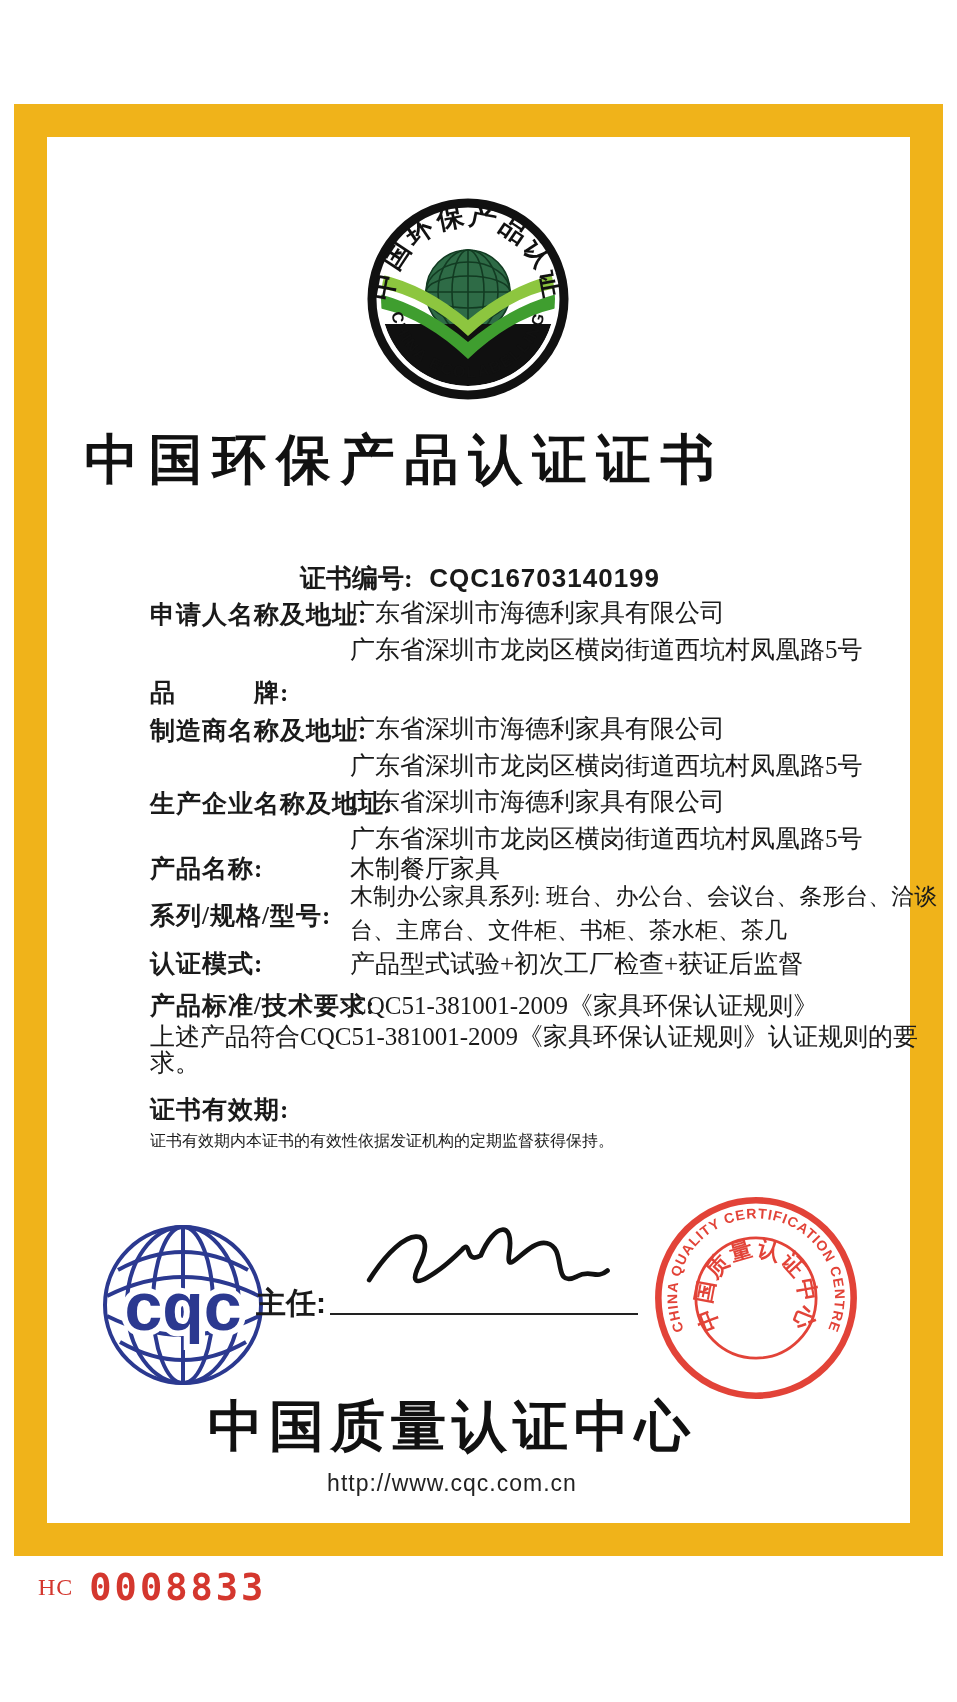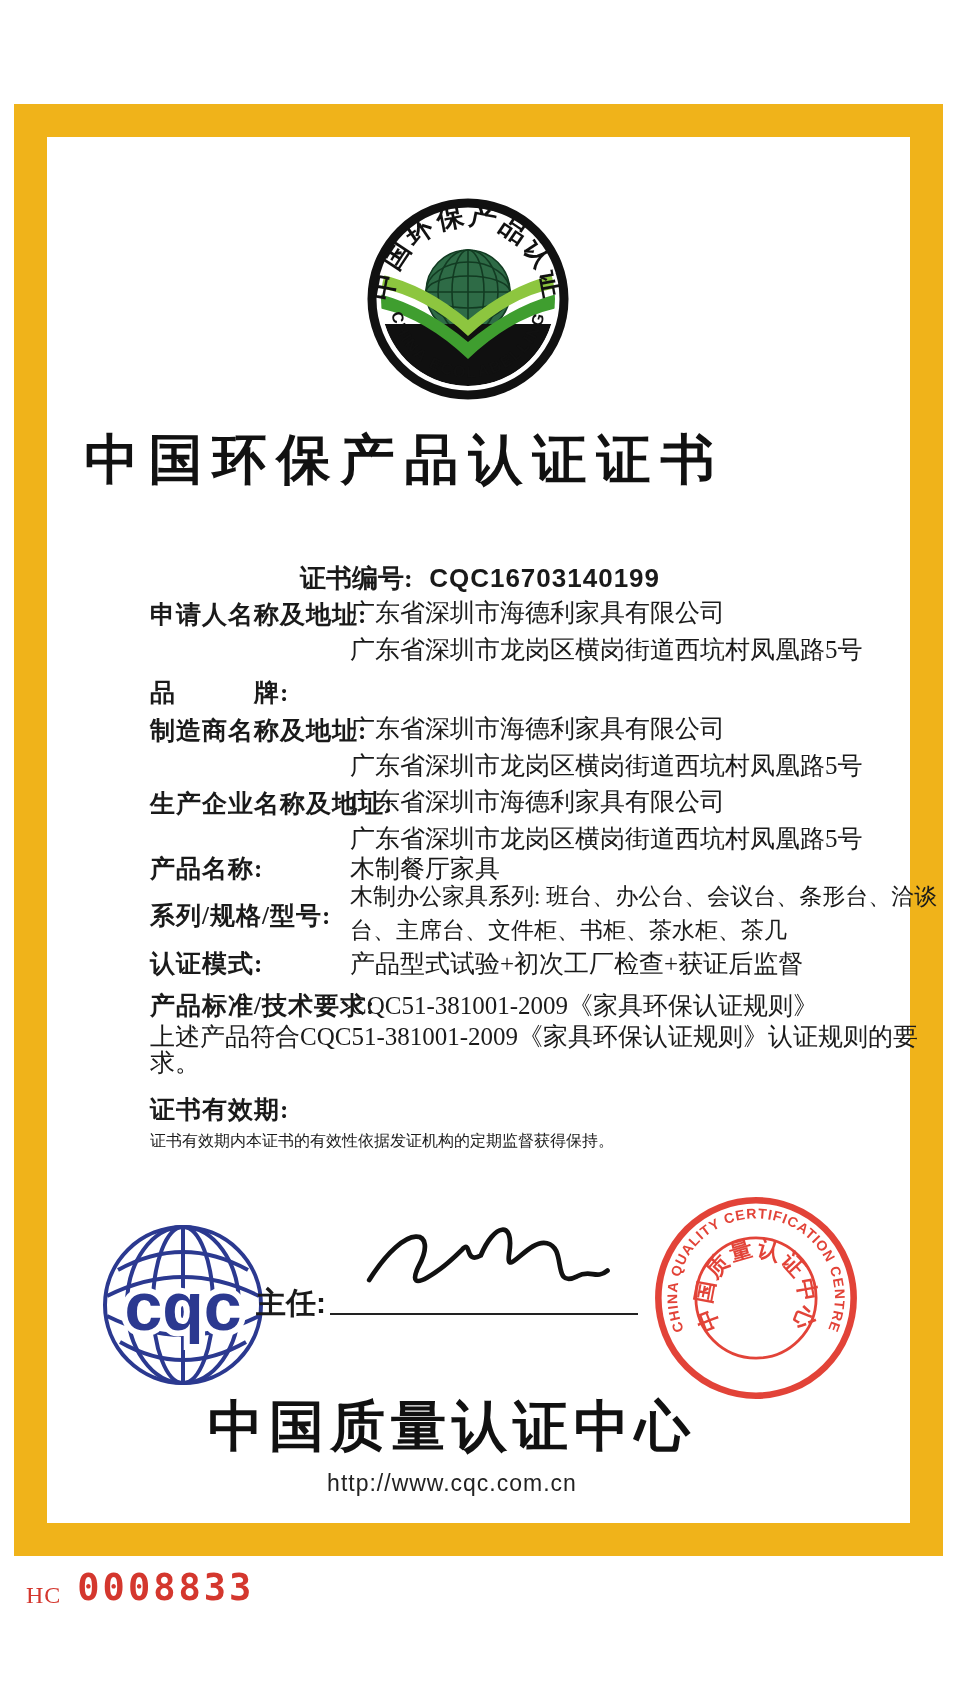--- a/index.html
+++ b/index.html
@@ -37,21 +37,21 @@
   .sig-line{position:absolute;left:330px;top:1313px;width:308px;border-bottom:2px solid #222;}
   .signature{position:absolute;left:338px;top:1212px;width:312px;height:104px;}
   .stamp{position:absolute;left:648px;top:1190px;width:216px;height:216px;}
   .footer-block{position:absolute;left:47px;top:1390px;width:810px;text-align:center;}
   .org-name{font-family:"Liberation Sans",sans-serif;font-weight:700;font-size:55px;
             letter-spacing:6px;color:#111;margin:0;}
   .org-address{font-family:"Liberation Sans",sans-serif;font-weight:700;font-size:22px;
                margin-top:12px;color:#111;}
   .org-url{font-family:"Liberation Sans",sans-serif;font-weight:400;font-size:23px;
            margin-top:6px;color:#222;letter-spacing:1px;}
-  .serial{position:absolute;left:26px;top:1566px;display:flex;align-items:flex-end;color:var(--serial,#d4372e);}
+  .serial{position:absolute;left:38px;top:1566px;display:flex;align-items:center;color:var(--serial,#d4372e);}
   .serial-prefix{font-family:"Liberation Serif",serif;font-size:24px;letter-spacing:1px;}
   .serial-number{font-family:"DejaVu Sans Mono",monospace;font-weight:700;font-size:37px;
                  letter-spacing:3px;margin-left:16px;}
   svg text{font-family:"Liberation Serif",serif;}
   svg .latin{font-family:"Liberation Sans",sans-serif;}
 </style>
 </head>
 <body>
 
 <div class="page">

